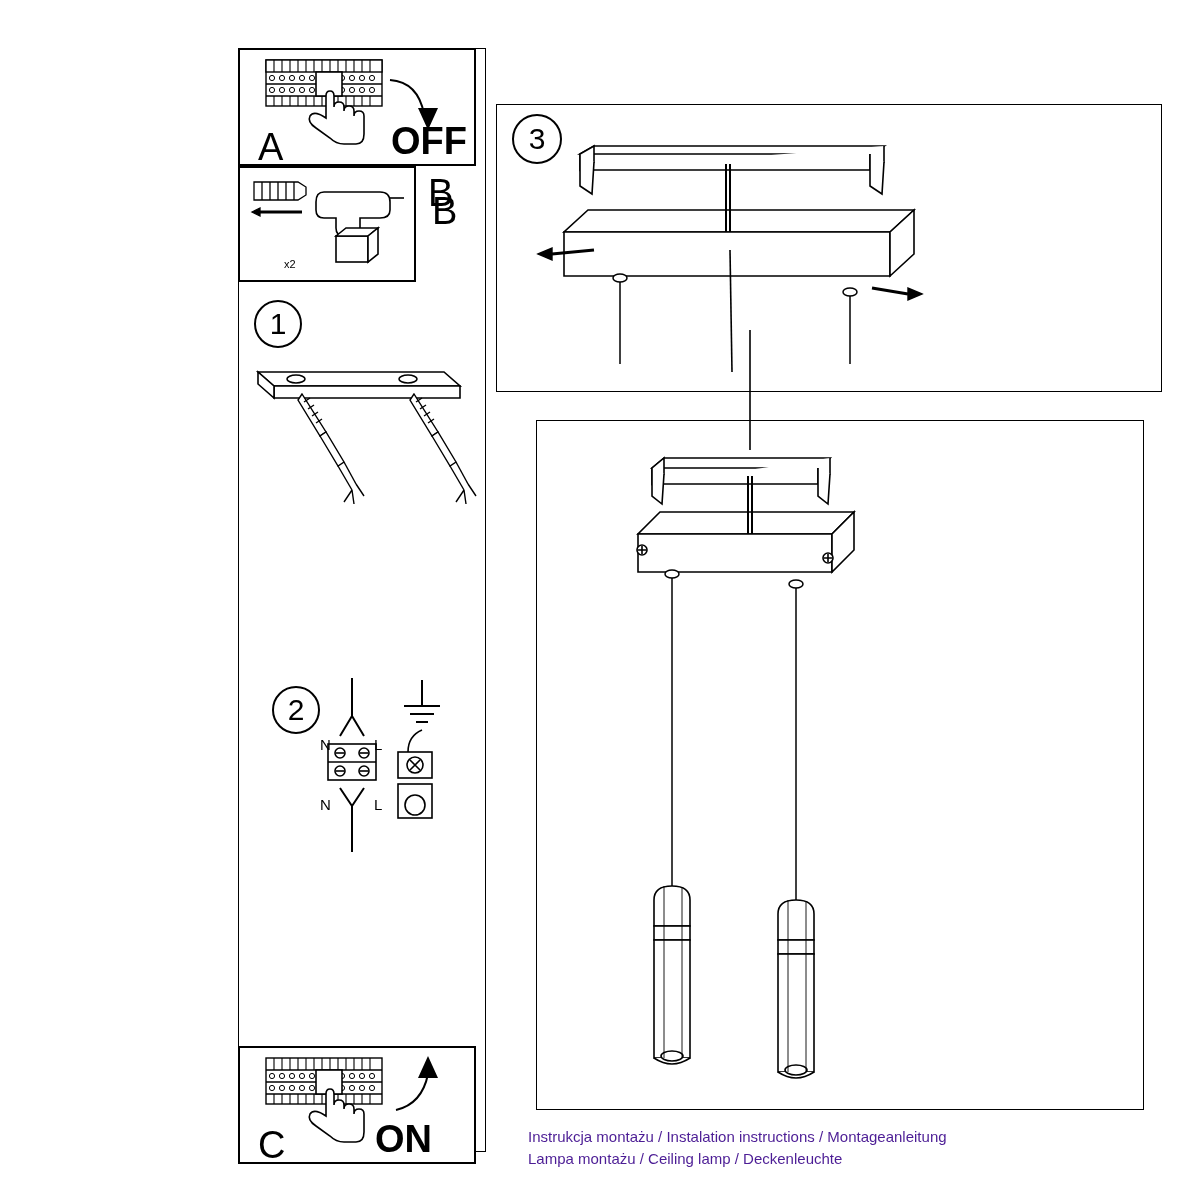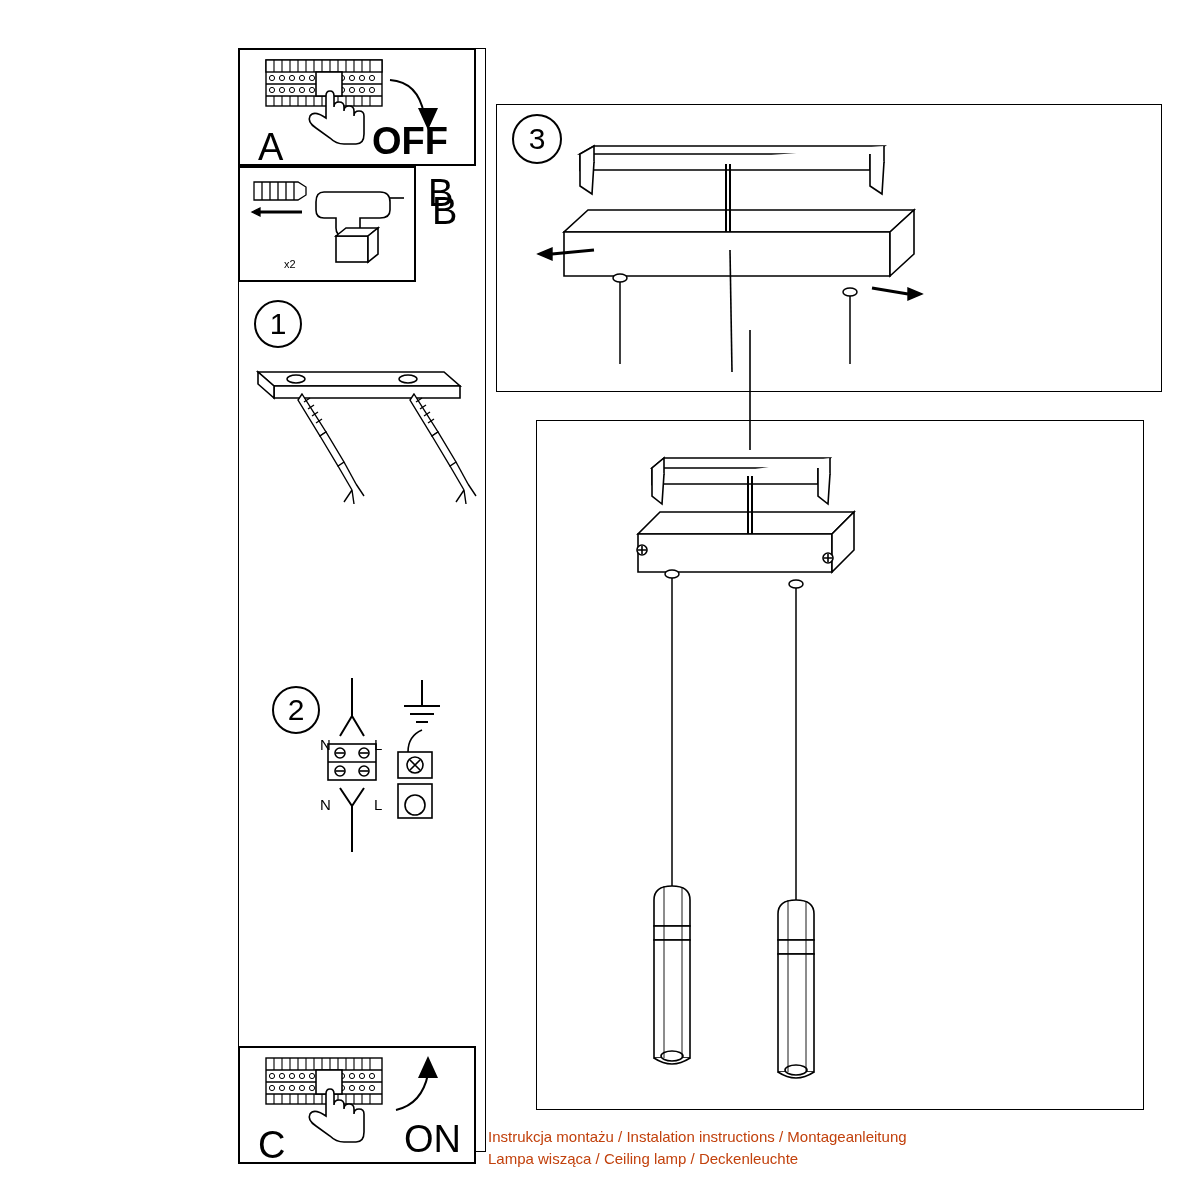--- a/index.html
+++ b/index.html
@@ -8,21 +8,21 @@
   .abs{position:absolute;}
   .box{position:absolute;border:2px solid #000;background:#fff;box-sizing:border-box;}
   .thinbox{position:absolute;border:1px solid #000;background:#fff;box-sizing:border-box;}
   .lbl{position:absolute;font-family:"Liberation Sans",sans-serif;color:#000;white-space:nowrap;}
   .huge{font-size:38px;font-weight:400;}
   .small{font-size:15px;}
   .tiny{font-size:11px;}
   .circnum{position:absolute;border:2px solid #000;border-radius:50%;background:#fff;
            display:flex;align-items:center;justify-content:center;font-size:30px;}
   svg{display:block;overflow:visible;}
-  .footer{position:absolute;font-size:15px;line-height:22px;color:#c2410c;}
+  .footer{position:absolute;font-size:15px;line-height:22px;color:#4c1d95;margin-left:40px;}
 </style>
 </head>
 <body>
 
 <div id="sheet">
 
   <div class="thinbox" style="left:238px;top:48px;width:248px;height:1104px;"></div>
 
   <div class="box" style="left:238px;top:48px;width:238px;height:118px;">
     <svg width="234" height="114" viewBox="0 0 234 114">
@@ -70,21 +70,21 @@
       <g stroke="#000" fill="#fff" stroke-width="1.6">
         <path d="M86 46 l0 22 q-12 -8 -16 -2 q-3 6 6 12 l14 10 q6 6 14 6 l12 0 q8 0 8 -10 l0 -18 q0 -5 -5 -5 q-5 0 -5 5 l0 -5 q0 -5 -5 -5 q-5 0 -5 5 l0 -4 q0 -5 -5 -5 q-5 0 -5 5 l0 -11 q0 -5 -4 -5 q-4 0 -4 5z"></path>
       </g>
 
       <g stroke="#000" fill="#000" stroke-width="2">
         <path d="M150 30 q28 2 34 34" fill="none"></path>
         <path d="M178 58 l10 22 l10 -22 z" stroke="none"></path>
       </g>
     </svg>
     <div class="lbl huge" style="left:18px;top:76px;">A</div>
-    <div class="lbl huge" style="left:132px;top:70px;font-weight:700;">OFF</div>
+    <div class="lbl huge" style="left:151px;top:70px;font-weight:700;">OFF</div>
   </div>
 
   <div class="box" style="left:238px;top:166px;width:178px;height:116px;">
     <svg width="174" height="112" viewBox="0 0 174 112">
 
       <g stroke="#000" fill="#fff" stroke-width="1.3">
         <path d="M14 14 l44 0 l8 5 l0 8 l-8 5 l-44 0 z"></path>
         <line x1="22" y1="14" x2="22" y2="32"></line>
           <line x1="30" y1="14" x2="30" y2="32"></line>
         <line x1="38" y1="14" x2="38" y2="32"></line>
@@ -236,21 +236,21 @@
       </g>
       <g stroke="#000" fill="#fff" stroke-width="1.6">
         <path d="M86 46 l0 22 q-12 -8 -16 -2 q-3 6 6 12 l14 10 q6 6 14 6 l12 0 q8 0 8 -10 l0 -18 q0 -5 -5 -5 q-5 0 -5 5 l0 -5 q0 -5 -5 -5 q-5 0 -5 5 l0 -4 q0 -5 -5 -5 q-5 0 -5 5 l0 -11 q0 -5 -4 -5 q-4 0 -4 5z"></path>
       </g>
       <g stroke="#000" fill="#000" stroke-width="2">
         <path d="M156 62 q26 -6 32 -36" fill="none"></path>
         <path d="M178 30 l10 -22 l10 22 z" stroke="none"></path>
       </g>
     </svg>
     <div class="lbl huge" style="left:18px;top:76px;">C</div>
-    <div class="lbl huge" style="left:164px;top:70px;font-weight:400;">ON</div>
+    <div class="lbl huge" style="left:135px;top:70px;font-weight:700;">ON</div>
   </div>
 
   <div class="thinbox" style="left:496px;top:104px;width:666px;height:288px;"></div>
   <div class="circnum" style="left:512px;top:114px;width:46px;height:46px;">
     <span>3</span>
   </div>
   <svg class="abs" style="left:520px;top:136px;" width="420" height="236" viewBox="0 0 420 236">
 
     <g stroke="#000" fill="#fff" stroke-width="1.6">
       <path d="M60 18 L350 18 L364 10 L74 10 Z"></path>
@@ -339,16 +339,16 @@
       <rect x="178" y="654" width="36" height="118"></rect>
       <path d="M178 772 q18 12 36 0"></path>
       <ellipse cx="196" cy="770" rx="11" ry="5"></ellipse>
       <line x1="188" y1="600" x2="188" y2="772" stroke-width="0.9"></line>
       <line x1="206" y1="602" x2="206" y2="772" stroke-width="0.9"></line>
     </g>
   </svg>
 
   <div class="footer" style="left:488px;top:1126px;width:640px;">
     <div>Instrukcja montażu / Instalation instructions / Montageanleitung</div>
-    <div>Lampa wisząca / Ceiling lamp / Deckenleuchte</div>
+    <div>Lampa montażu / Ceiling lamp / Deckenleuchte</div>
   </div>
 
 </div>
 
 </body></html>

